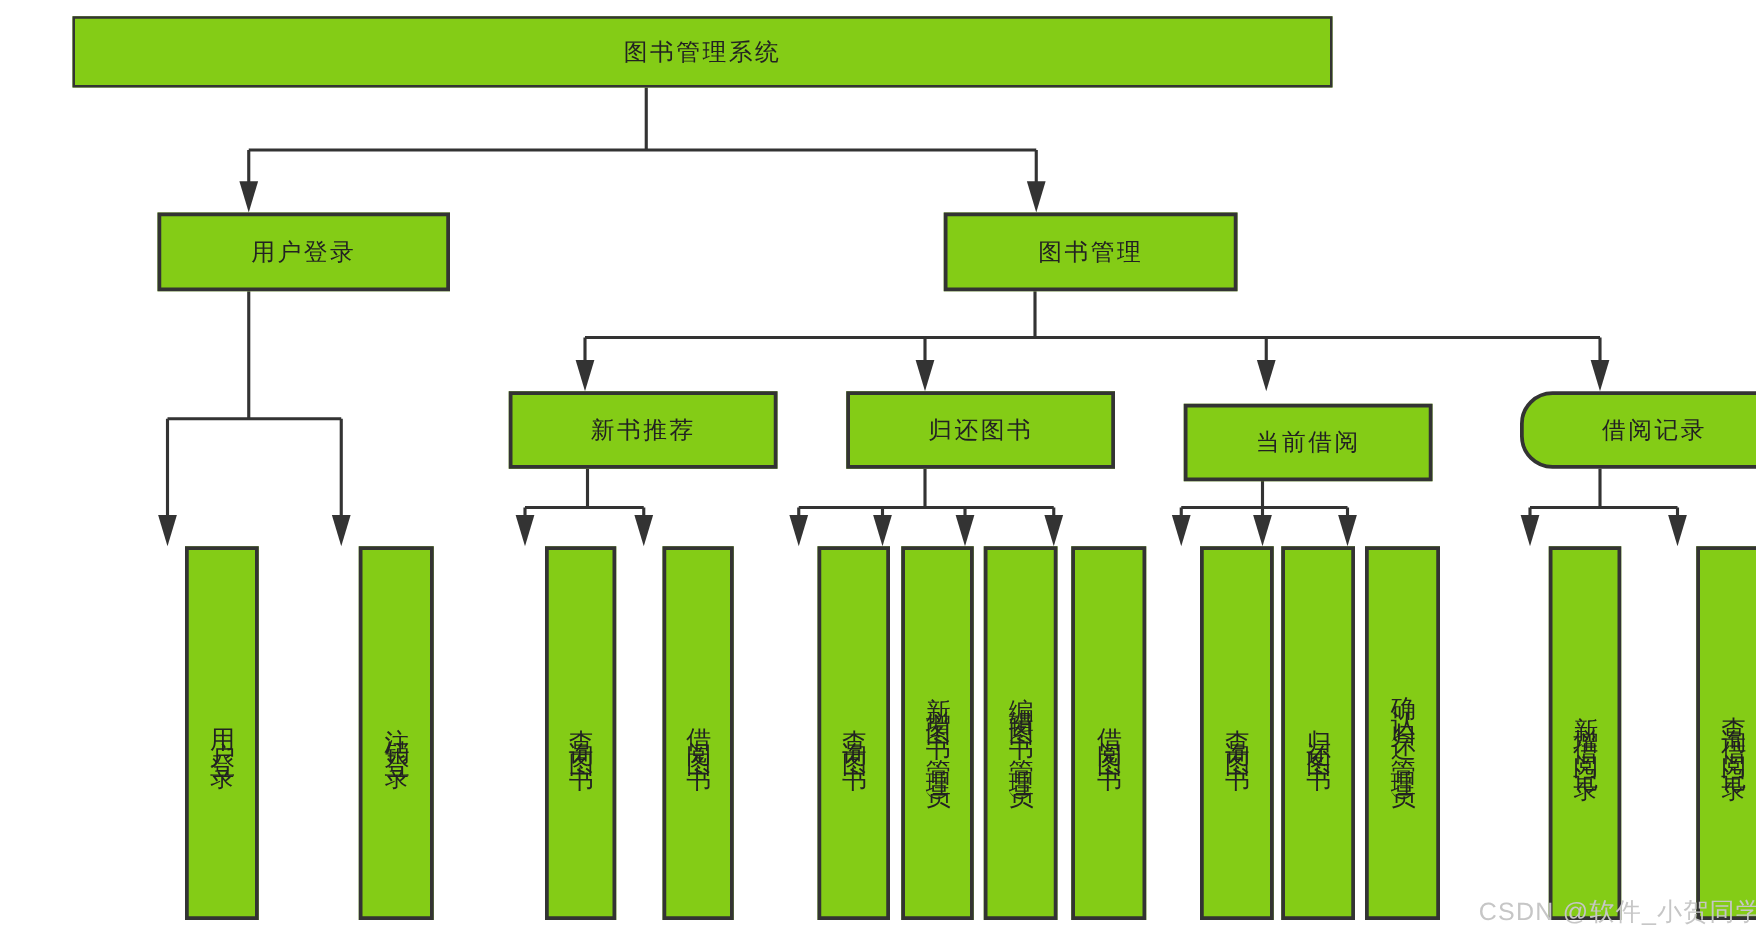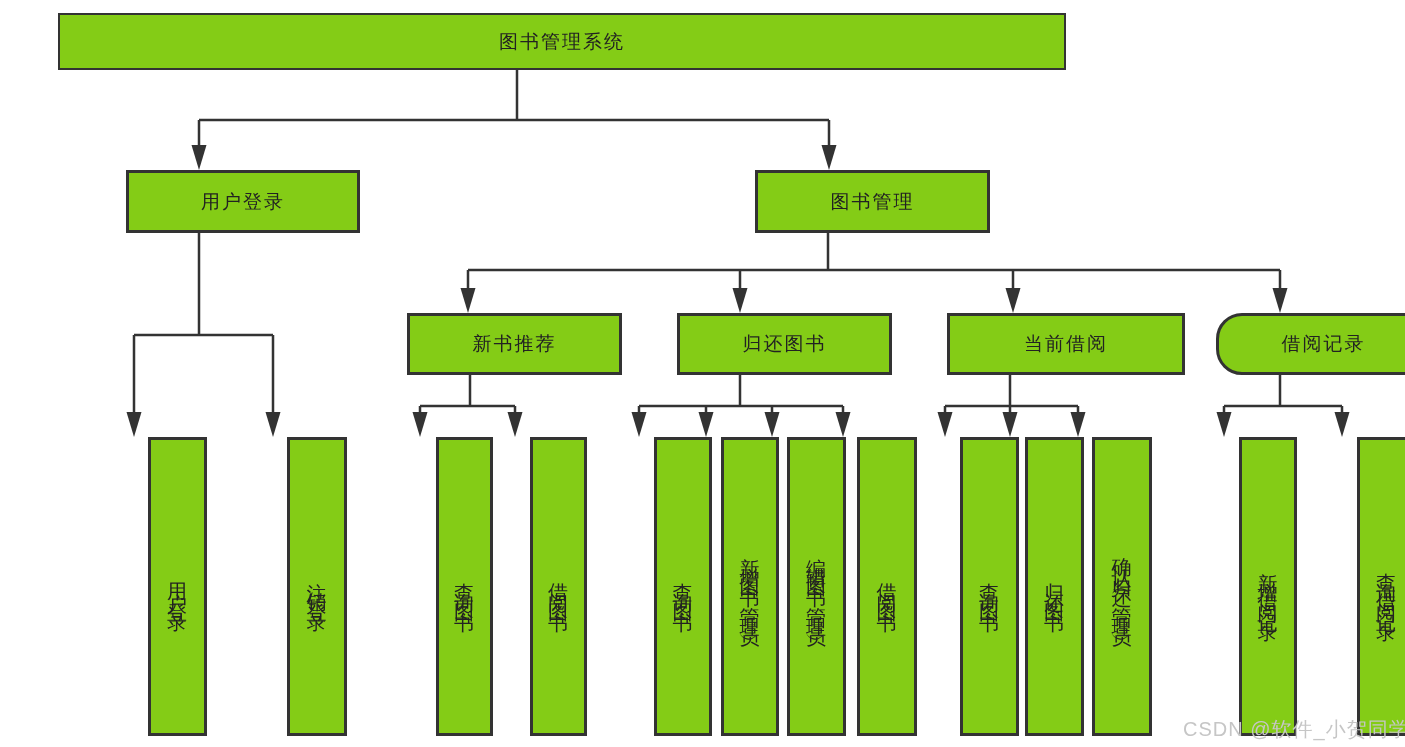--- a/index.html
+++ b/index.html
@@ -109,21 +109,21 @@
   <div class="box" style="left:711px; top:170px; width:235px; height:63px;">
     <span class="hlabel">图书管理</span>
   </div>
 
   <div class="box" style="left:363px; top:313px; width:215px; height:62px;">
     <span class="hlabel">新书推荐</span>
   </div>
   <div class="box" style="left:633px; top:313px; width:215px; height:62px;">
     <span class="hlabel">归还图书</span>
   </div>
-  <div class="box" style="left:903px; top:313px; width:238px; height:62px;text-align:center;">
+  <div class="box" style="left:903px; top:323px; width:199px; height:62px;text-align:center;">
     <span class="hlabel">当前借阅</span>
   </div>
   <div class="box" style="left:1172px; top:313px; width:215px; height:62px;border-radius:26px;">
     <span class="hlabel">借阅记录</span>
   </div>
 
   <div class="box" style="left:104px; top:437px; width:59px; height:299px;">
     <span class="vlabel">用户登录</span>
   </div>
   <div class="box" style="left:243px; top:437px; width:60px; height:299px;">

